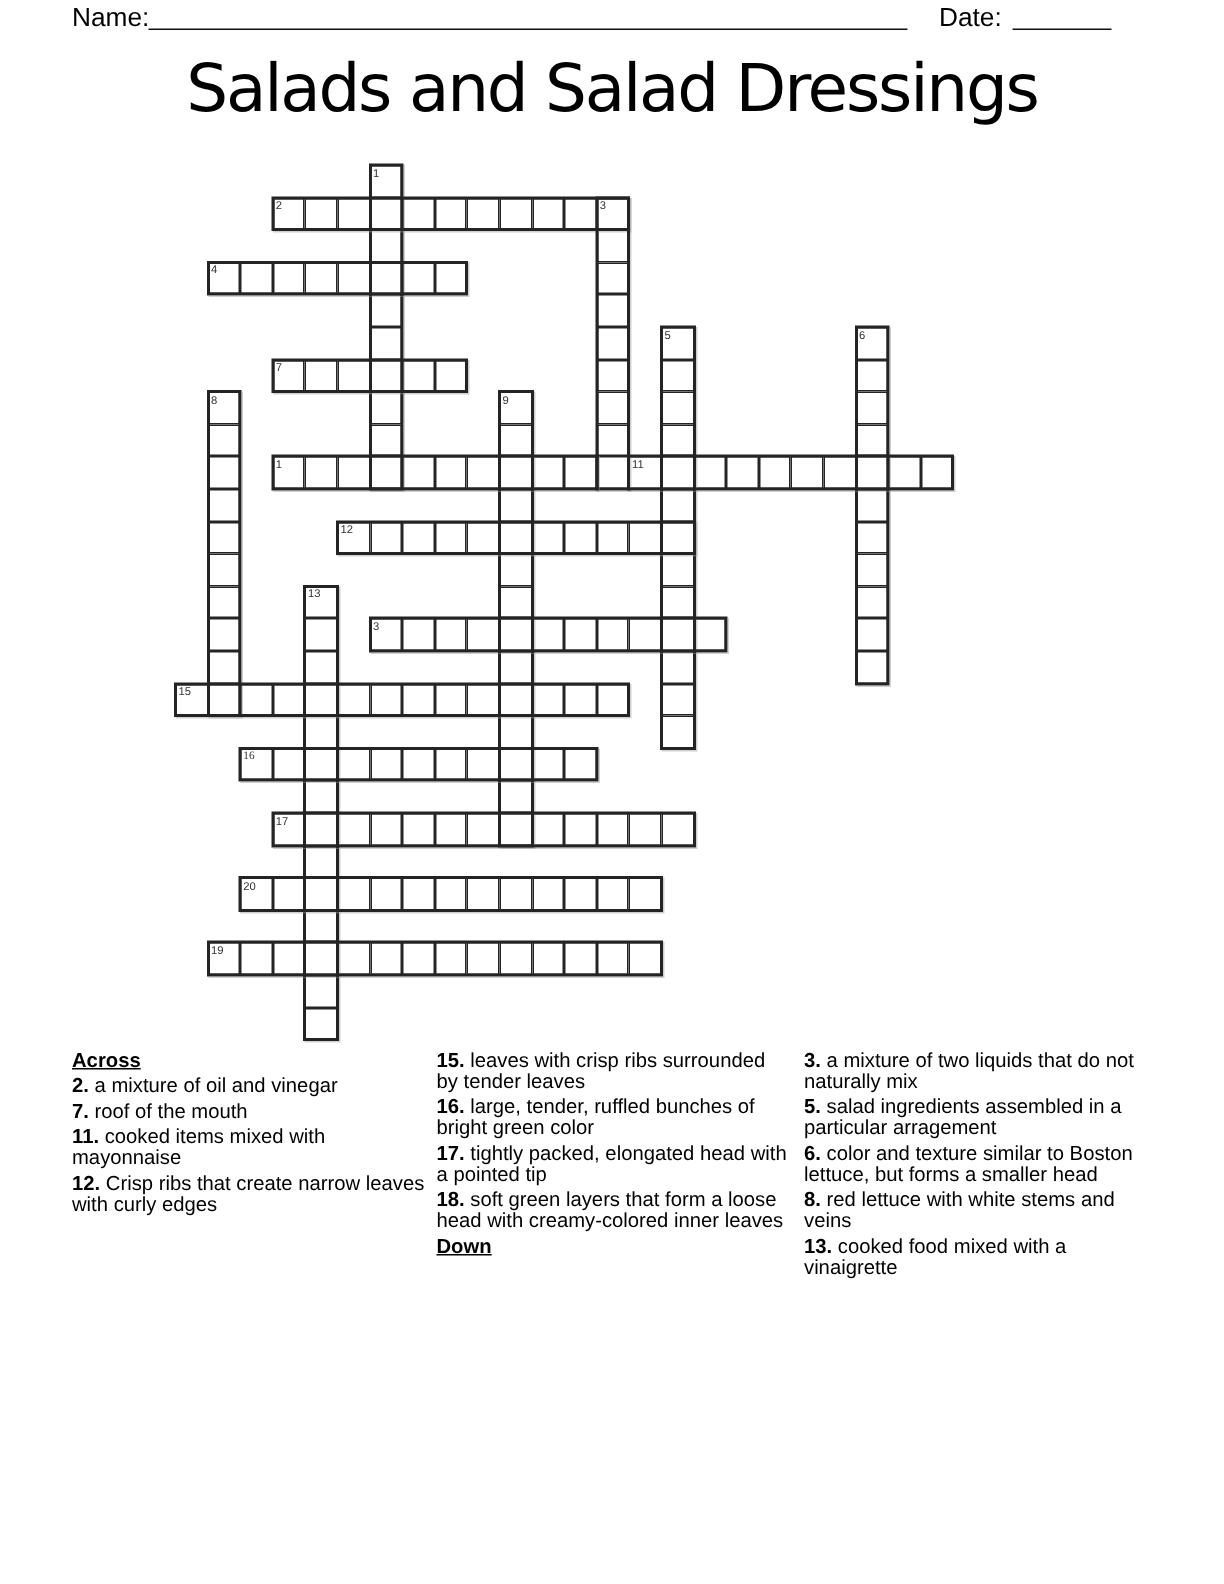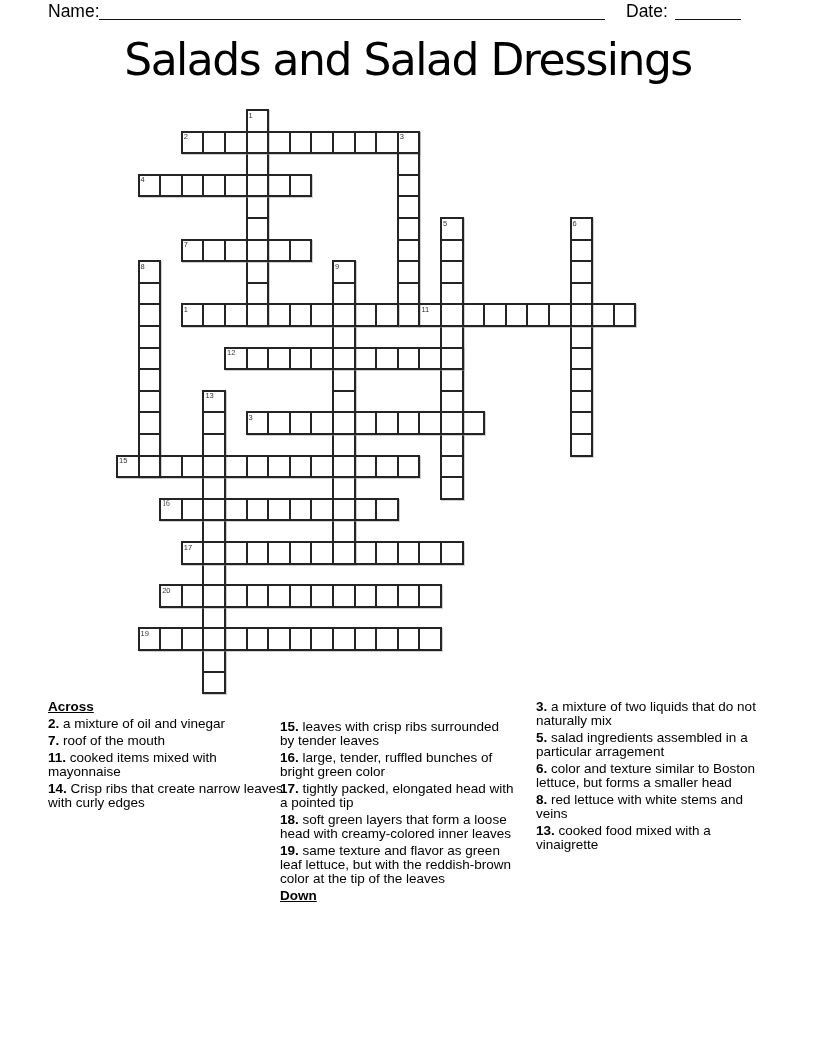--- a/index.html
+++ b/index.html
@@ -327,28 +327,27 @@
       <div class="cell-num" style="left: 45.2px; top: 476.7px;">20</div>
       <div class="cell-num" style="left: 23.6px; top: 519.9px;">19</div>
     </div>
 
   <div id="clues">
       <div class="clue-col" style="left: 48px; width: 237px;">
         <p class="clue-head">Across</p>
         <p class="clue"><b>2.</b> a mixture of oil and vinegar</p>
         <p class="clue"><b>7.</b> roof of the mouth</p>
         <p class="clue"><b>11.</b> cooked items mixed with mayonnaise</p>
-        <p class="clue"><b>14.</b> Crisp ribs that create narrow leaves with curly edges</p>
+        <p class="clue"><b>12.</b> Crisp ribs that create narrow leaves with curly edges</p>
       </div>
-      <div class="clue-col" style="left: 280px; width: 236px; margin-top: 20px;">
+      <div class="clue-col" style="left: 291px; width: 236px;">
         <p class="clue"><b>15.</b> leaves with crisp ribs surrounded by tender leaves</p>
         <p class="clue"><b>16.</b> large, tender, ruffled bunches of bright green color</p>
         <p class="clue"><b>17.</b> tightly packed, elongated head with a pointed tip</p>
         <p class="clue"><b>18.</b> soft green layers that form a loose head with creamy-colored inner leaves</p>
-        <p class="clue"><b>19.</b> same texture and flavor as green leaf lettuce, but with the reddish-brown color at the tip of the leaves</p>
         <p class="clue-head">Down</p>
       </div>
       <div class="clue-col" style="left: 536px; width: 224px;">
         <p class="clue"><b>3.</b> a mixture of two liquids that do not naturally mix</p>
         <p class="clue"><b>5.</b> salad ingredients assembled in a particular arragement</p>
         <p class="clue"><b>6.</b> color and texture similar to Boston lettuce, but forms a smaller head</p>
         <p class="clue"><b>8.</b> red lettuce with white stems and veins</p>
         <p class="clue"><b>13.</b> cooked food mixed with a vinaigrette</p>
       </div>
     </div>

